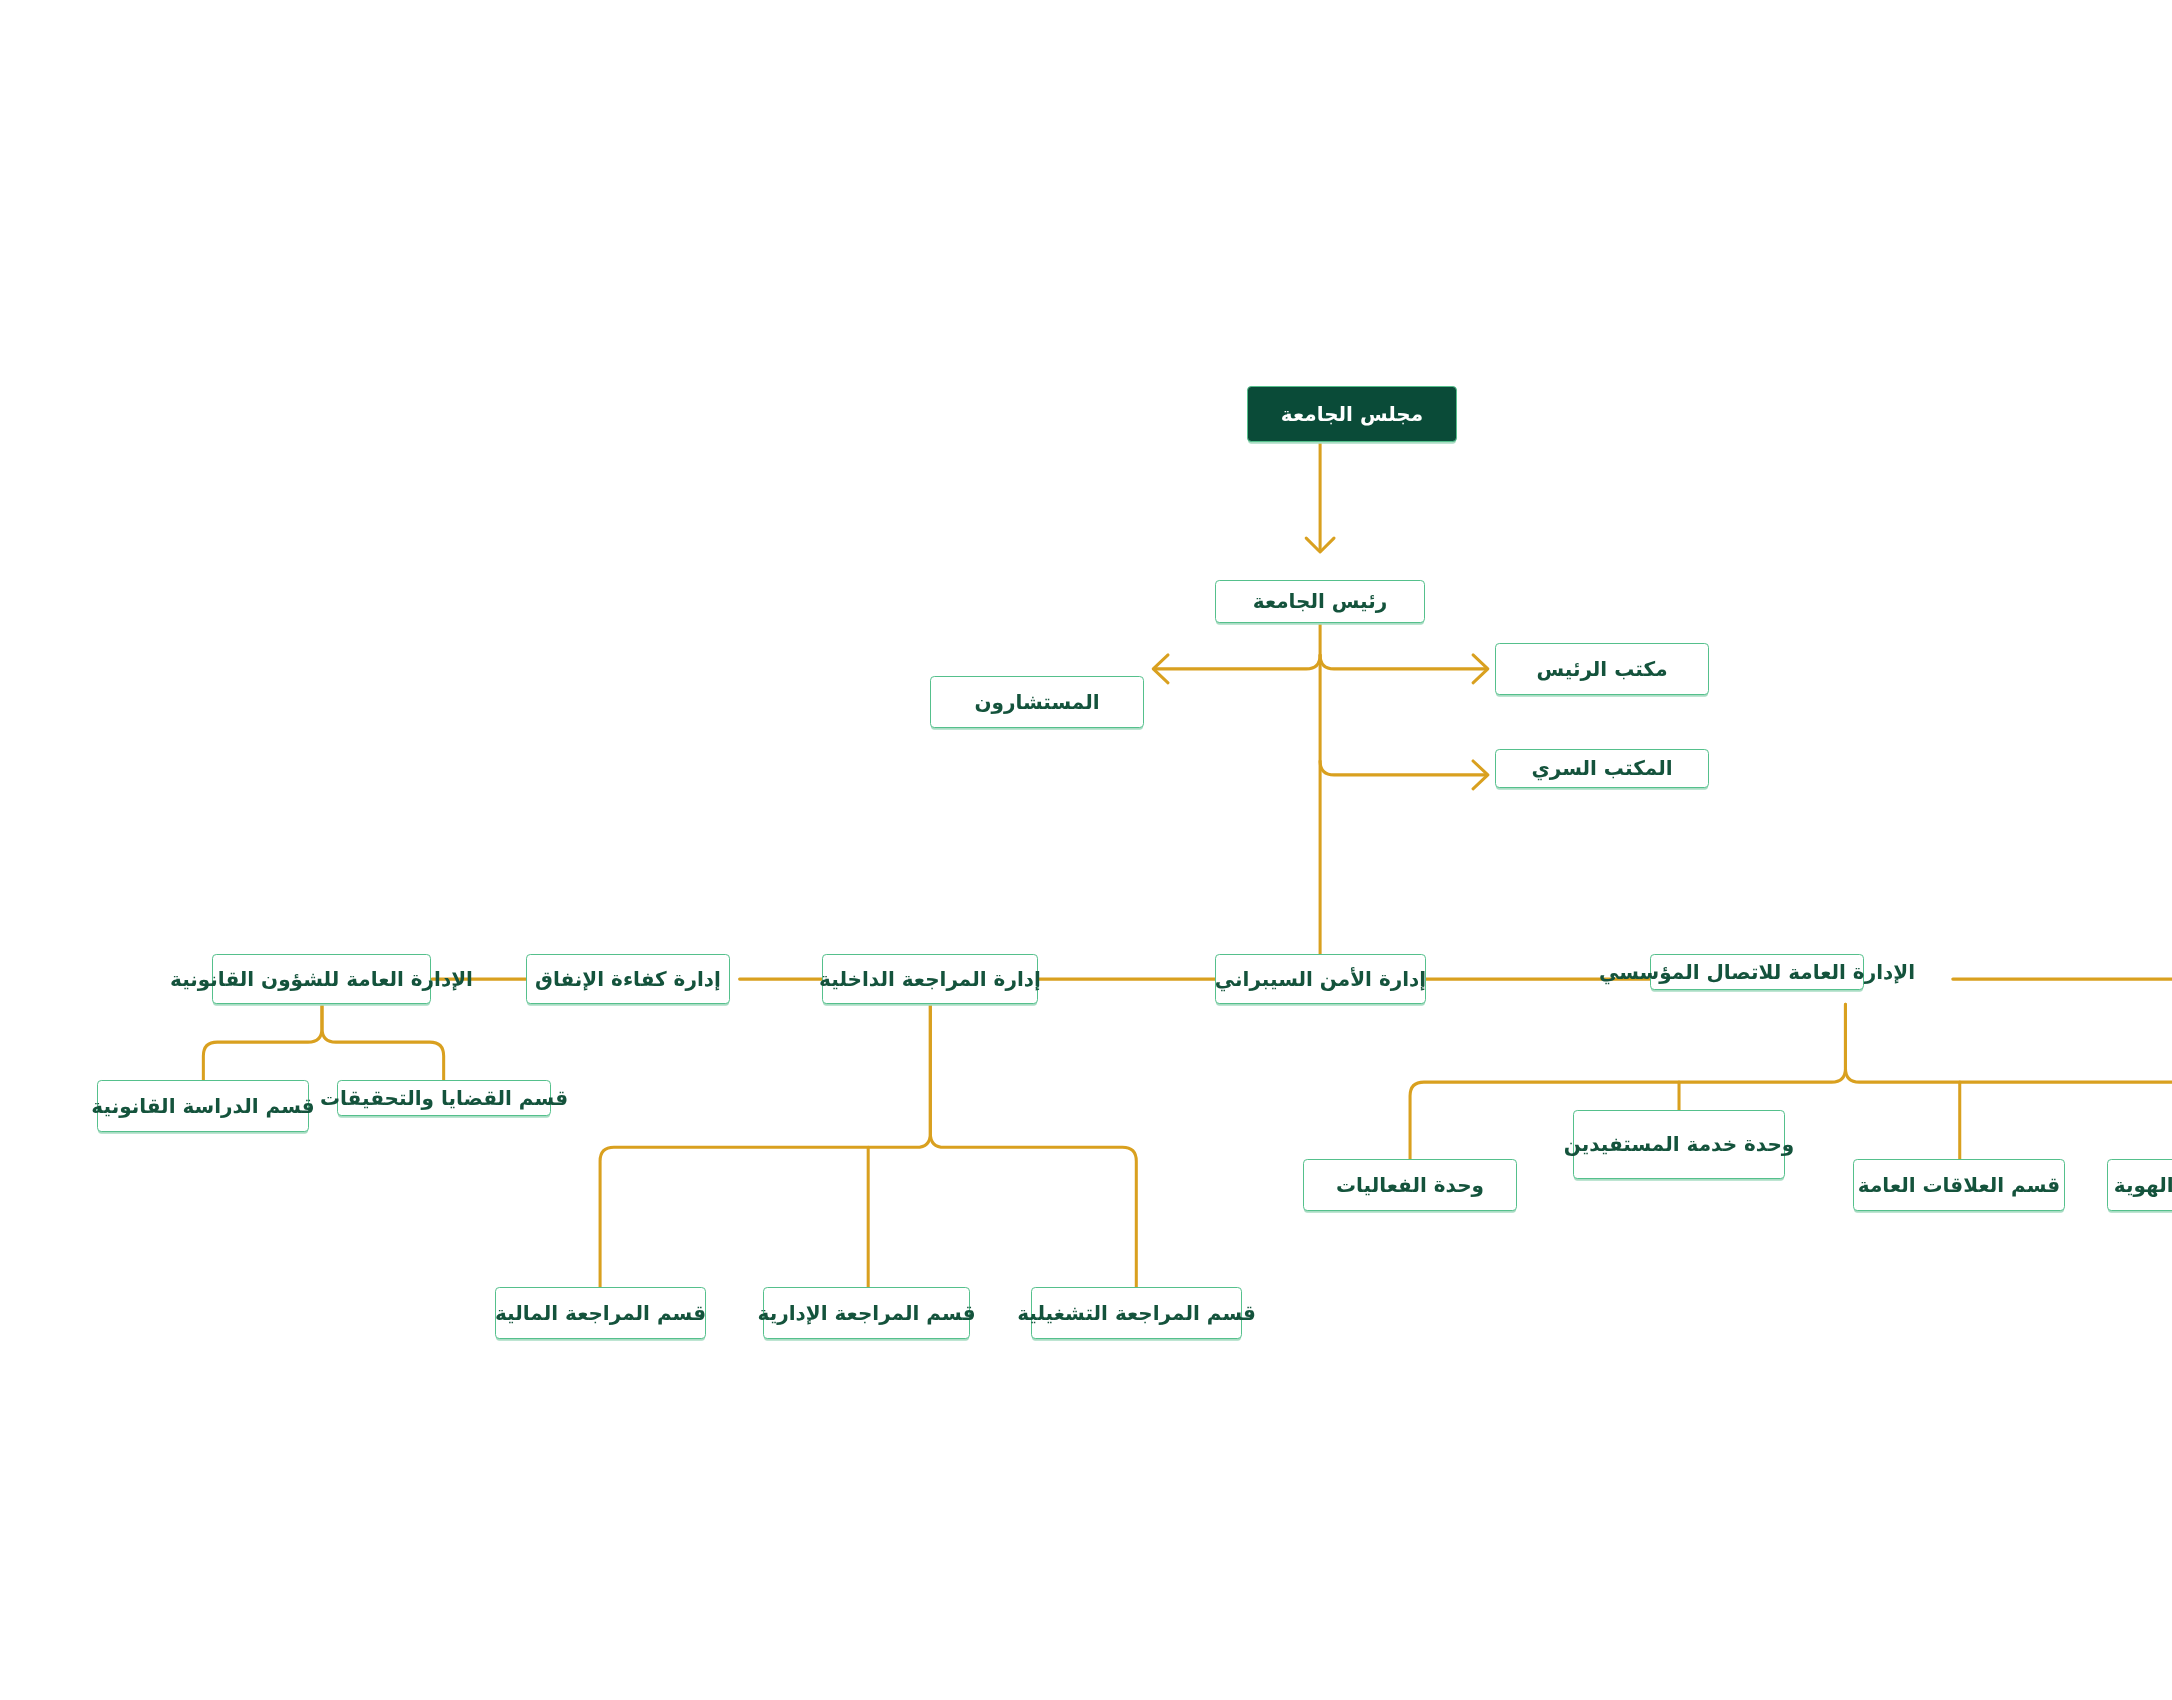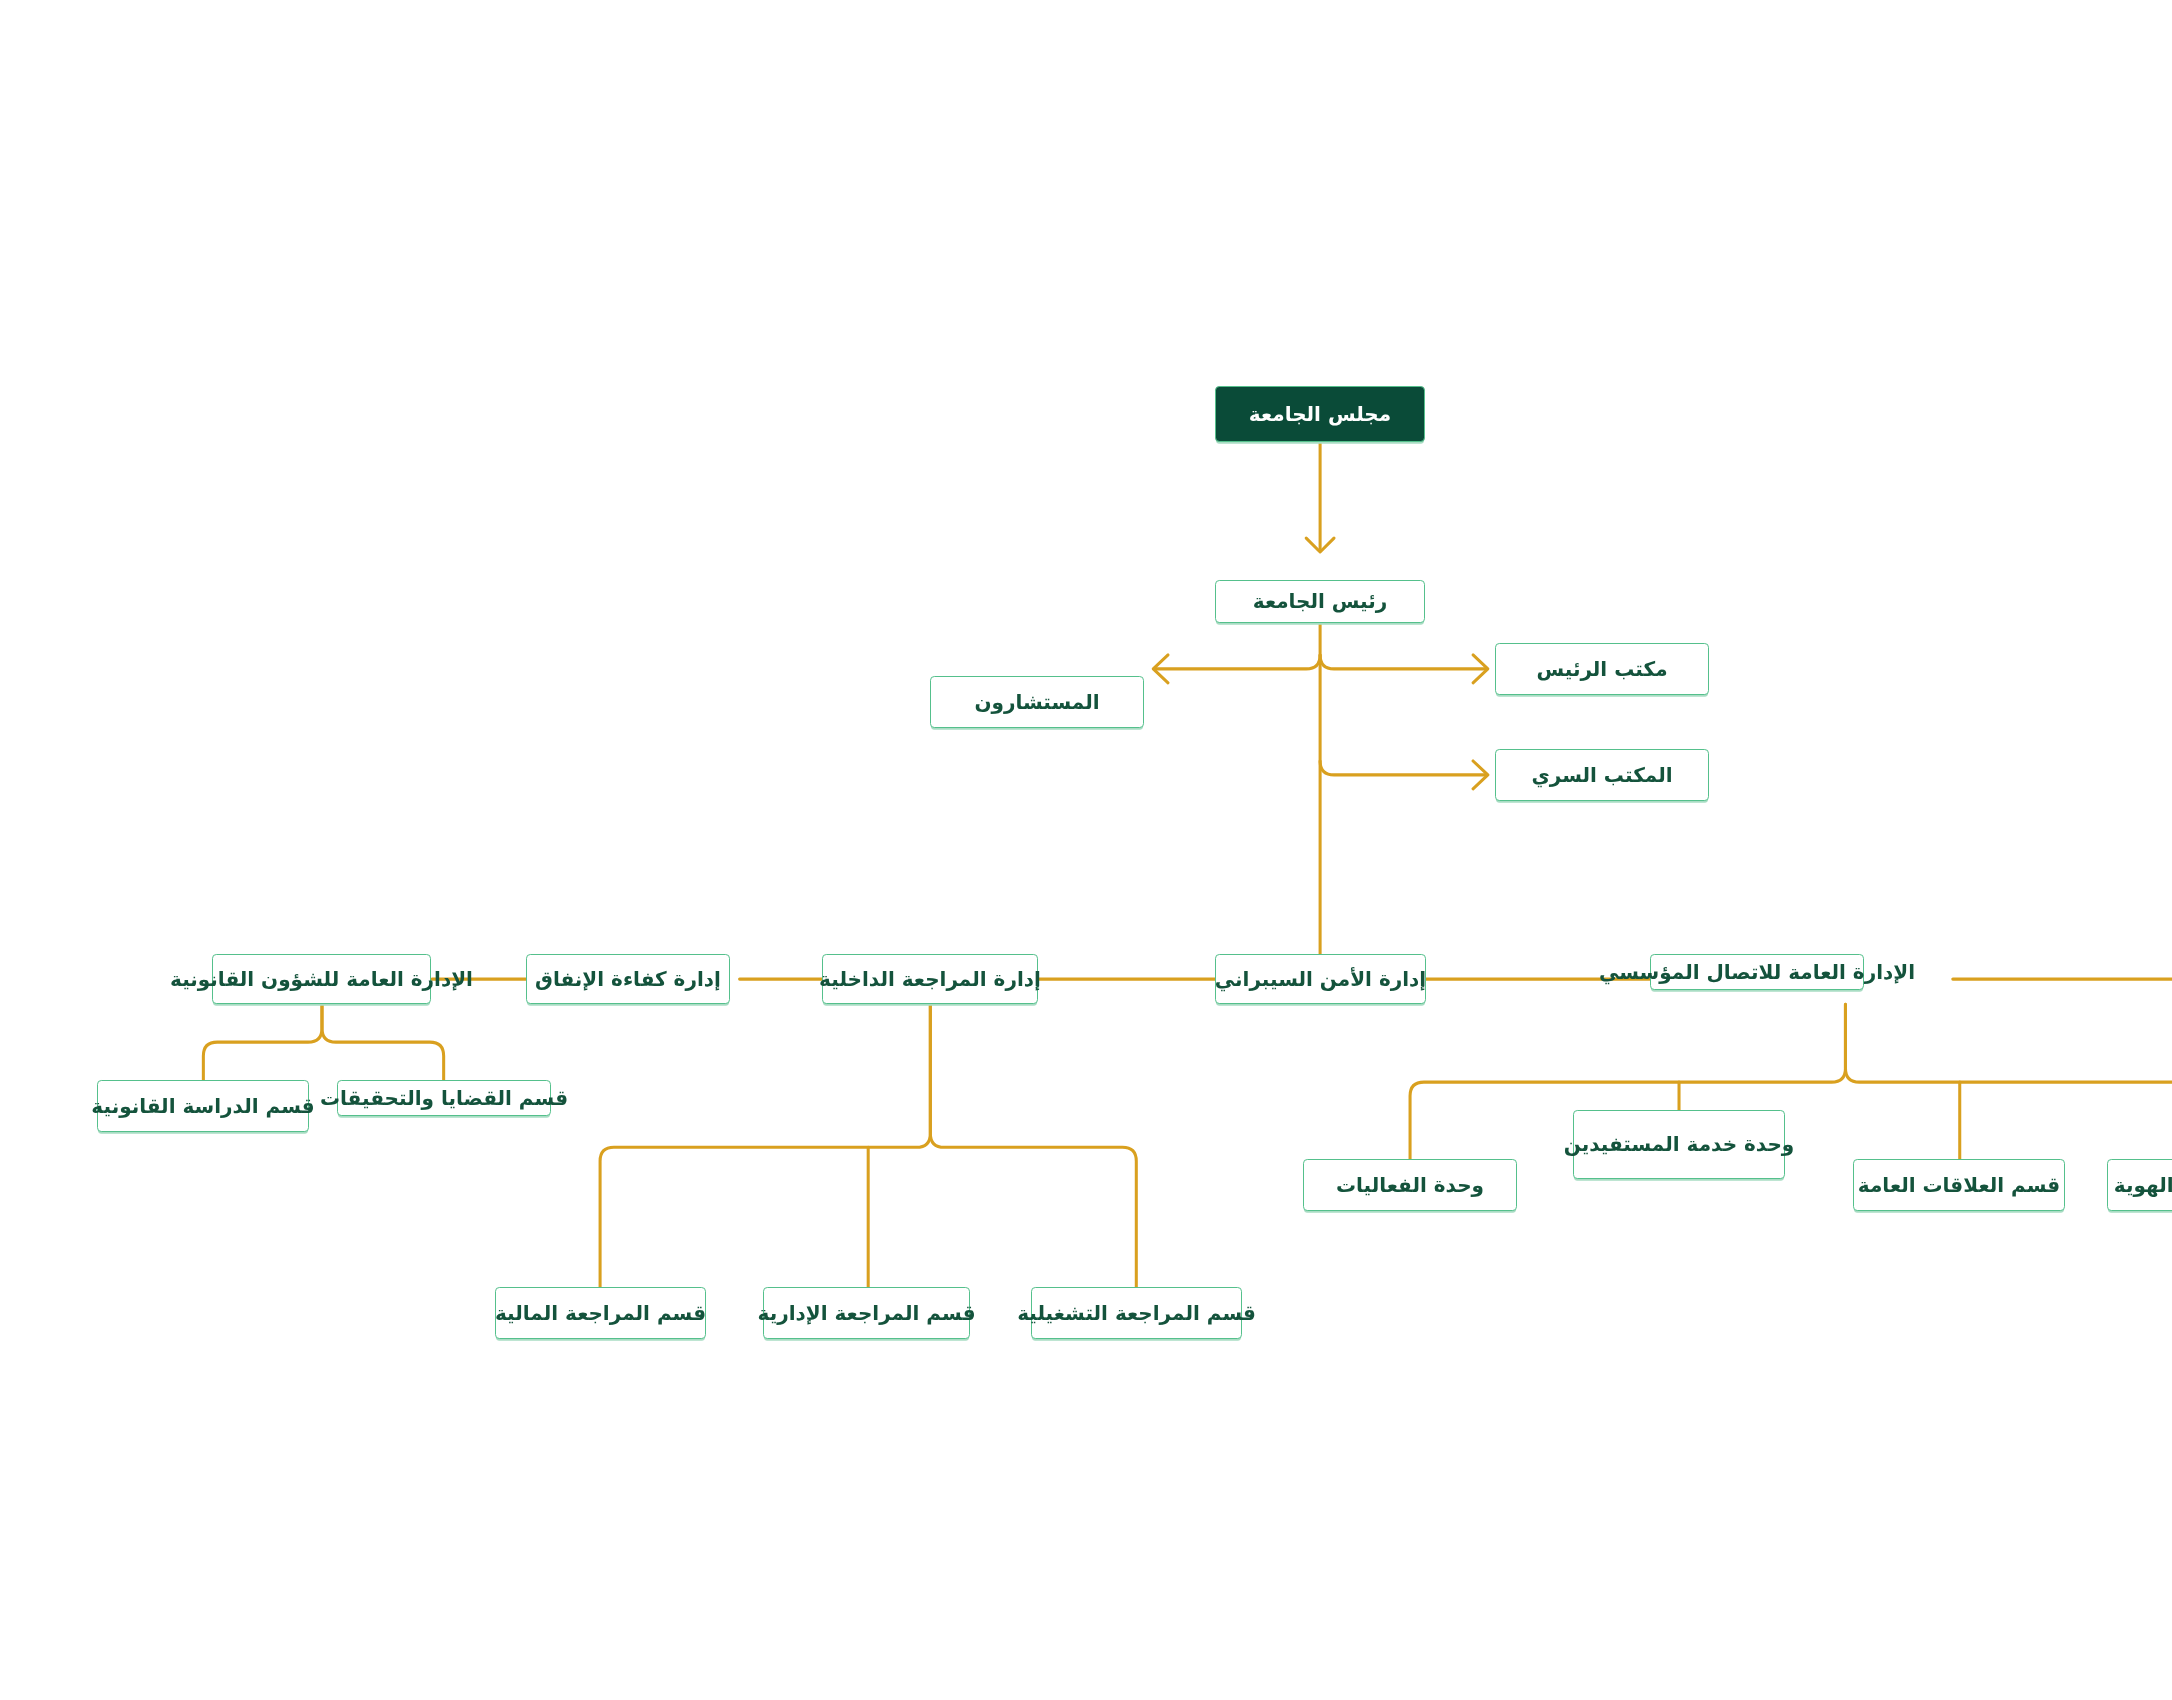--- a/index.html
+++ b/index.html
@@ -49,20 +49,21 @@
     color:var(--text);
     font-weight:bold;
     font-size:20px;
     line-height:1.15;
     padding:0 7.8px;
     white-space:nowrap;
   }
   .node.root{
     background:var(--root-fill);
     border-color:var(--box-border);
+    margin-left:32px;
   }
   .node.root .label{
     color:var(--root-text);
   }
 </style>
 </head>
 <body>
 
 <div class="canvas">
 
@@ -126,21 +127,21 @@
 
   <div class="node" style="left:1215px;top:580px;width:210px;height:43px">
     <span class="label">رئيس الجامعة</span>
   </div>
   <div class="node" style="left:930px;top:676px;width:214px;height:52px">
     <span class="label">المستشارون</span>
   </div>
   <div class="node" style="left:1495px;top:643px;width:214px;height:52px">
     <span class="label">مكتب الرئيس</span>
   </div>
-  <div class="node" style="left:1495px;top:749px;width:214px;height:52px">
+  <div class="node" style="left:1495px;top:749px;width:214px;height:39px">
     <span class="label">المكتب السري</span>
   </div>
 
   <div class="node" style="left:212px;top:954px;width:219px;height:50px">
     <span class="label">الإدارة العامة للشؤون القانونية</span>
   </div>
   <div class="node" style="left:526px;top:954px;width:204px;height:50px">
     <span class="label">إدارة كفاءة الإنفاق</span>
   </div>
   <div class="node" style="left:822px;top:954px;width:216px;height:50px">

